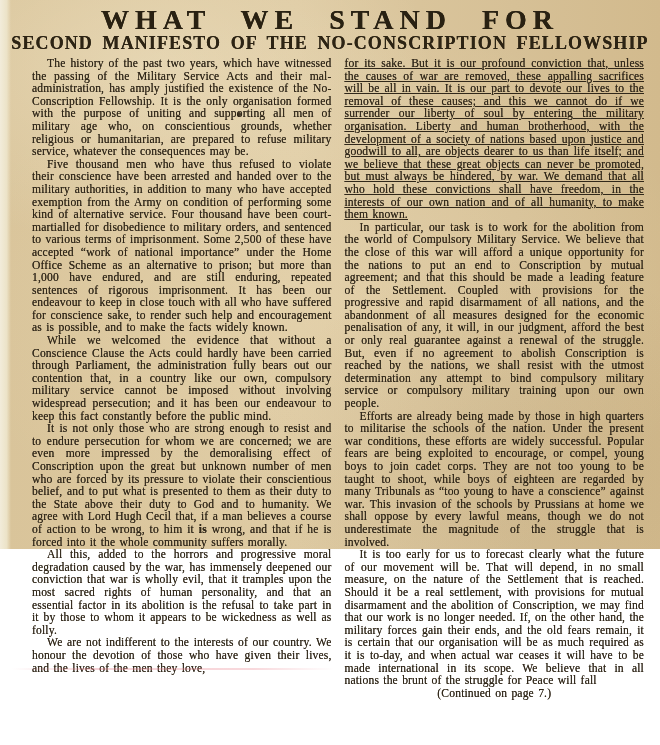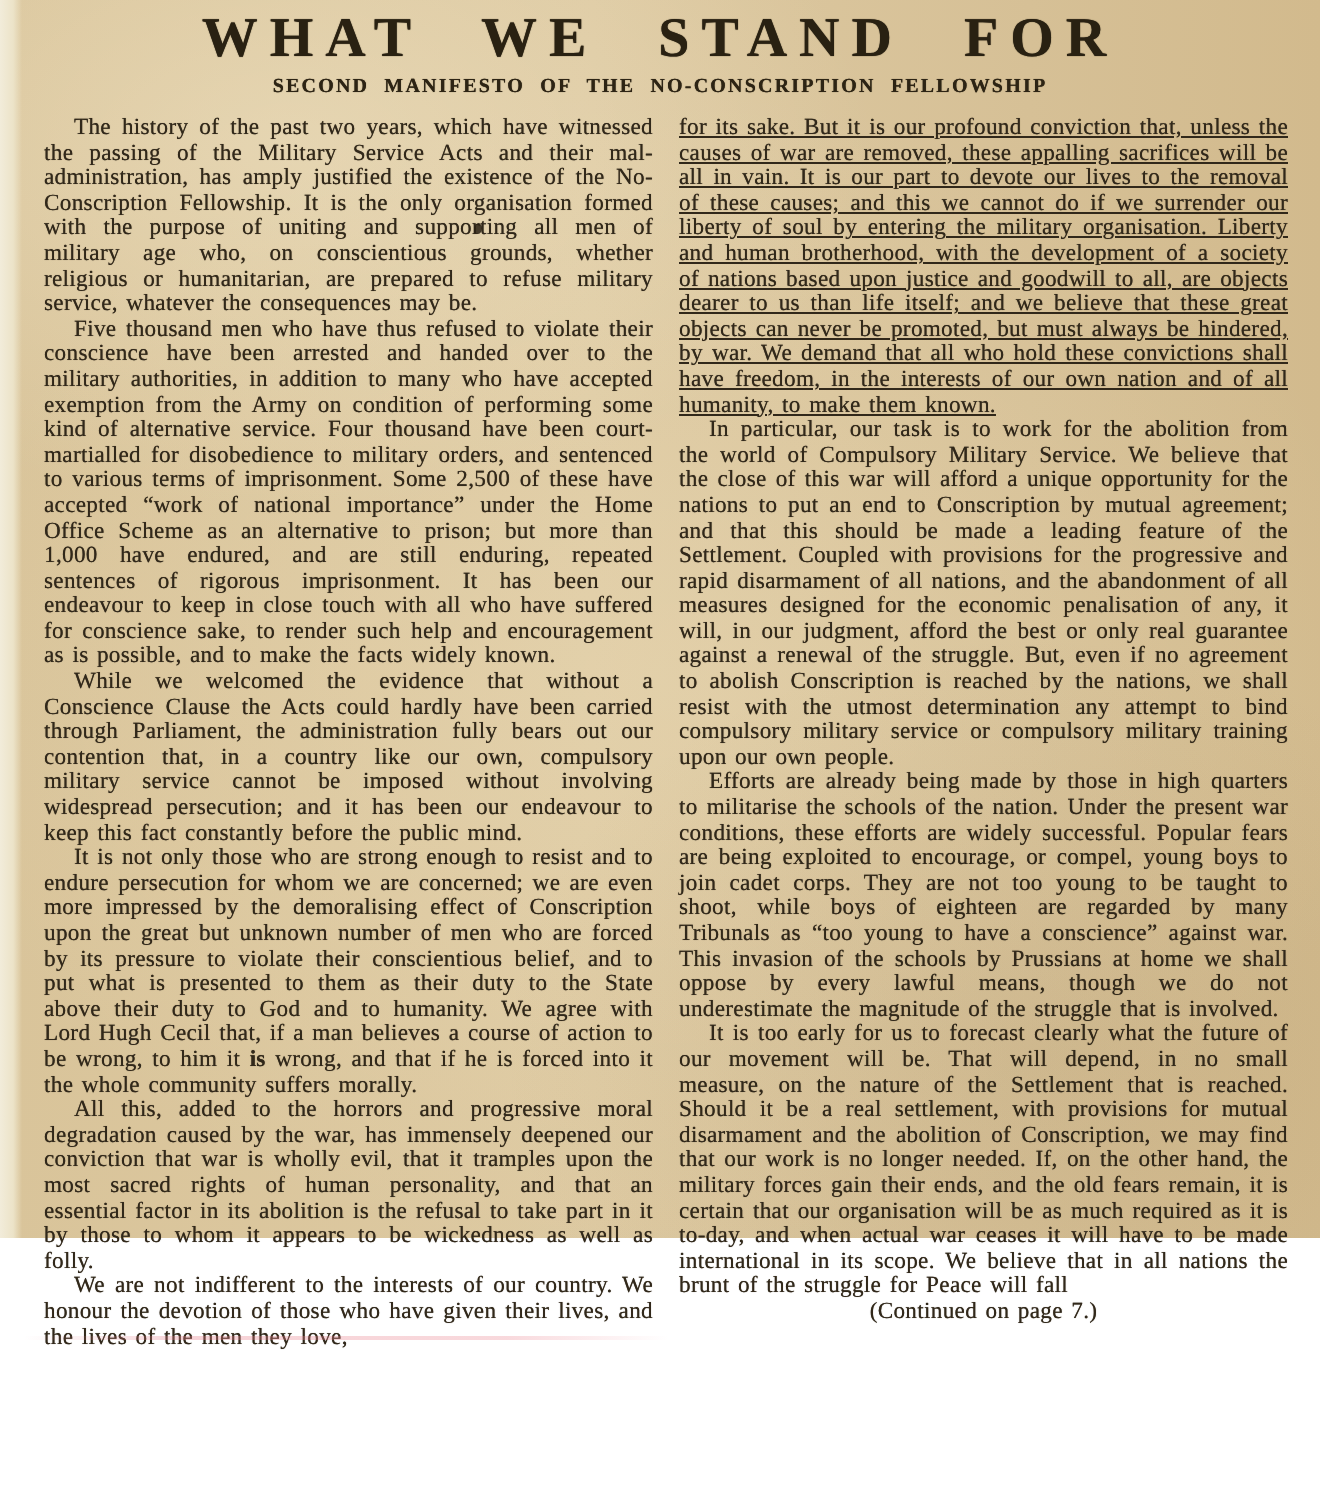--- a/index.html
+++ b/index.html
@@ -6,21 +6,21 @@
     margin: 0;
     padding: 0;
     width: 660px;
     height: 745px;
     overflow: hidden;
     font-family: "Liberation Serif", "DejaVu Serif", serif;
   }
   .page {
     position: relative;
     width: 660px;
-    height: 619px;
+    height: 549px;
     box-sizing: border-box;
     color: #31281a;
     background:
       radial-gradient(ellipse 420px 260px at 22% 12%, rgba(255,248,225,0.30), rgba(255,248,225,0) 70%),
       radial-gradient(ellipse 380px 300px at 78% 85%, rgba(124,94,52,0.10), rgba(124,94,52,0) 70%),
       radial-gradient(ellipse 500px 400px at 50% 55%, rgba(255,244,214,0.18), rgba(255,244,214,0) 75%),
       linear-gradient(90deg, #d9c49a 0%, #ddc9a1 45%, #d6c096 78%, #d2ba8d 100%);
   }
   .paper-edge {
     position: absolute;
@@ -34,33 +34,34 @@
     font-size: 28px;
     line-height: 30px;
     font-weight: bold;
     letter-spacing: 6px;
     word-spacing: 17px;
     color: #292112;
     text-shadow: 0 0 0.5px #292112;
   }
   h2 {
     margin: 1px 0 5px 0;
-    font-size: 10px;
+    font-size: 18px;
     line-height: 15px;
     font-weight: bold;
     letter-spacing: 1.1px;
     word-spacing: 4px;
     color: #2d2414;
     text-shadow: 0 0 0.4px #2d2414;
   }
   .cols {
     position: relative;
     display: flex;
     gap: 13px;
     padding: 2px 16px 0 22px;
+    margin-left: 10px;
   }
   .col {
     flex: 1 1 0;
     text-align: justify;
     font-size: 11.6px;
     line-height: 12.6px;
     letter-spacing: 0.15px;
     word-spacing: 1.2px;
     text-shadow: 0 0 0.35px rgba(49,40,26,0.85);
   }

